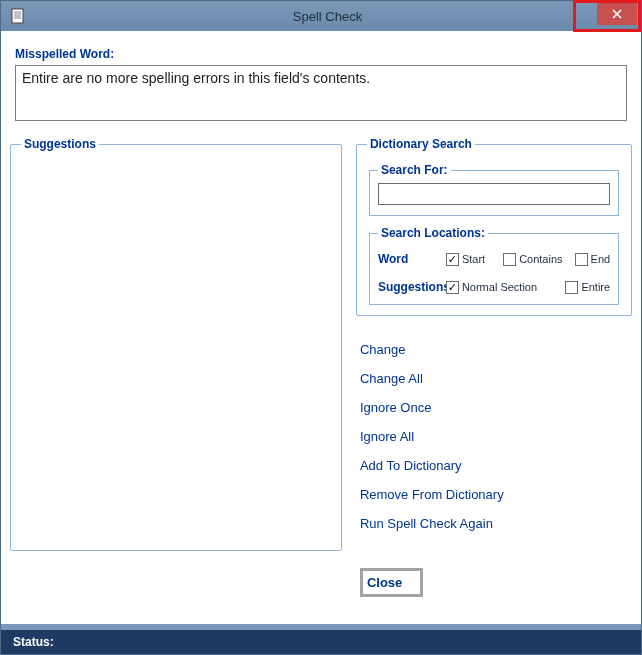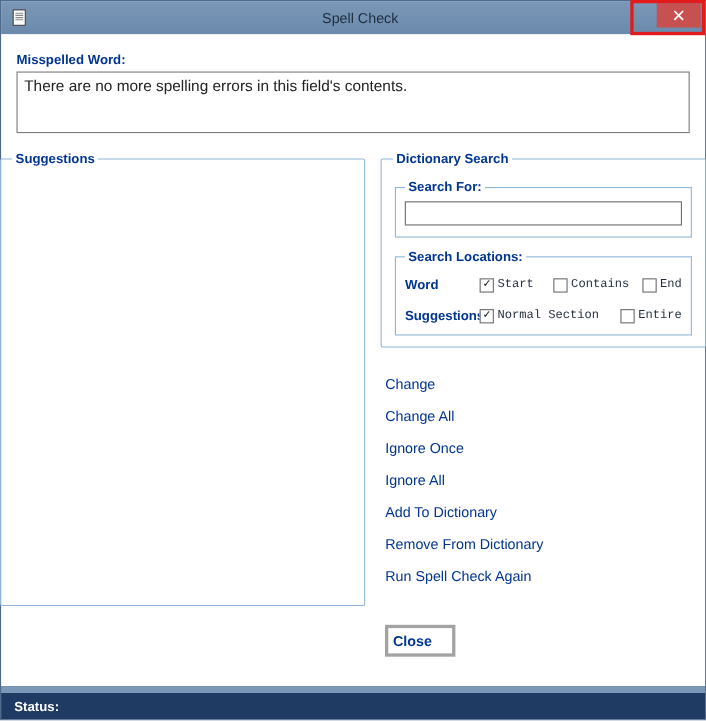--- a/index.html
+++ b/index.html
@@ -129,21 +129,20 @@
   .loc-label {
     color: #003590;
     font-weight: bold;
     font-size: 12px;
     width: 62px;
   }
   .chk {
     display:flex; align-items:center; gap:3px;
     font-size: 11px;
     color: #1f2d3d;
-    font-family: Liberation Mono, monospace;
   }
   .chk .box {
     width:13px; height:13px;
     border:1px solid #6b6b6b;
     background:#fff;
     display:flex; align-items:center; justify-content:center;
     cursor:pointer;
   }
   .chk .box.checked::after {
     content:"✓";
@@ -206,21 +205,21 @@
         <line x1="1" y1="1" x2="9" y2="9" stroke="#fff" stroke-width="1.6"></line>
         <line x1="9" y1="1" x2="1" y2="9" stroke="#fff" stroke-width="1.6"></line>
       </svg>
     </div>
     <div class="close-highlight"></div>
   </div>
 
   <div class="content">
     <div class="label-bold mt8">Misspelled Word:</div>
     <div class="field-box mt4">
-      <span>There are no more spelling errors in this field's contents.</span>
+      <span>Entire are no more spelling errors in this field's contents.</span>
     </div>
 
     <div class="columns">
       <fieldset class="group suggestions">
         <legend>Suggestions</legend>
       </fieldset>
 
       <div class="right-col">
         <fieldset class="group dict-search">
           <legend>Dictionary Search</legend>

